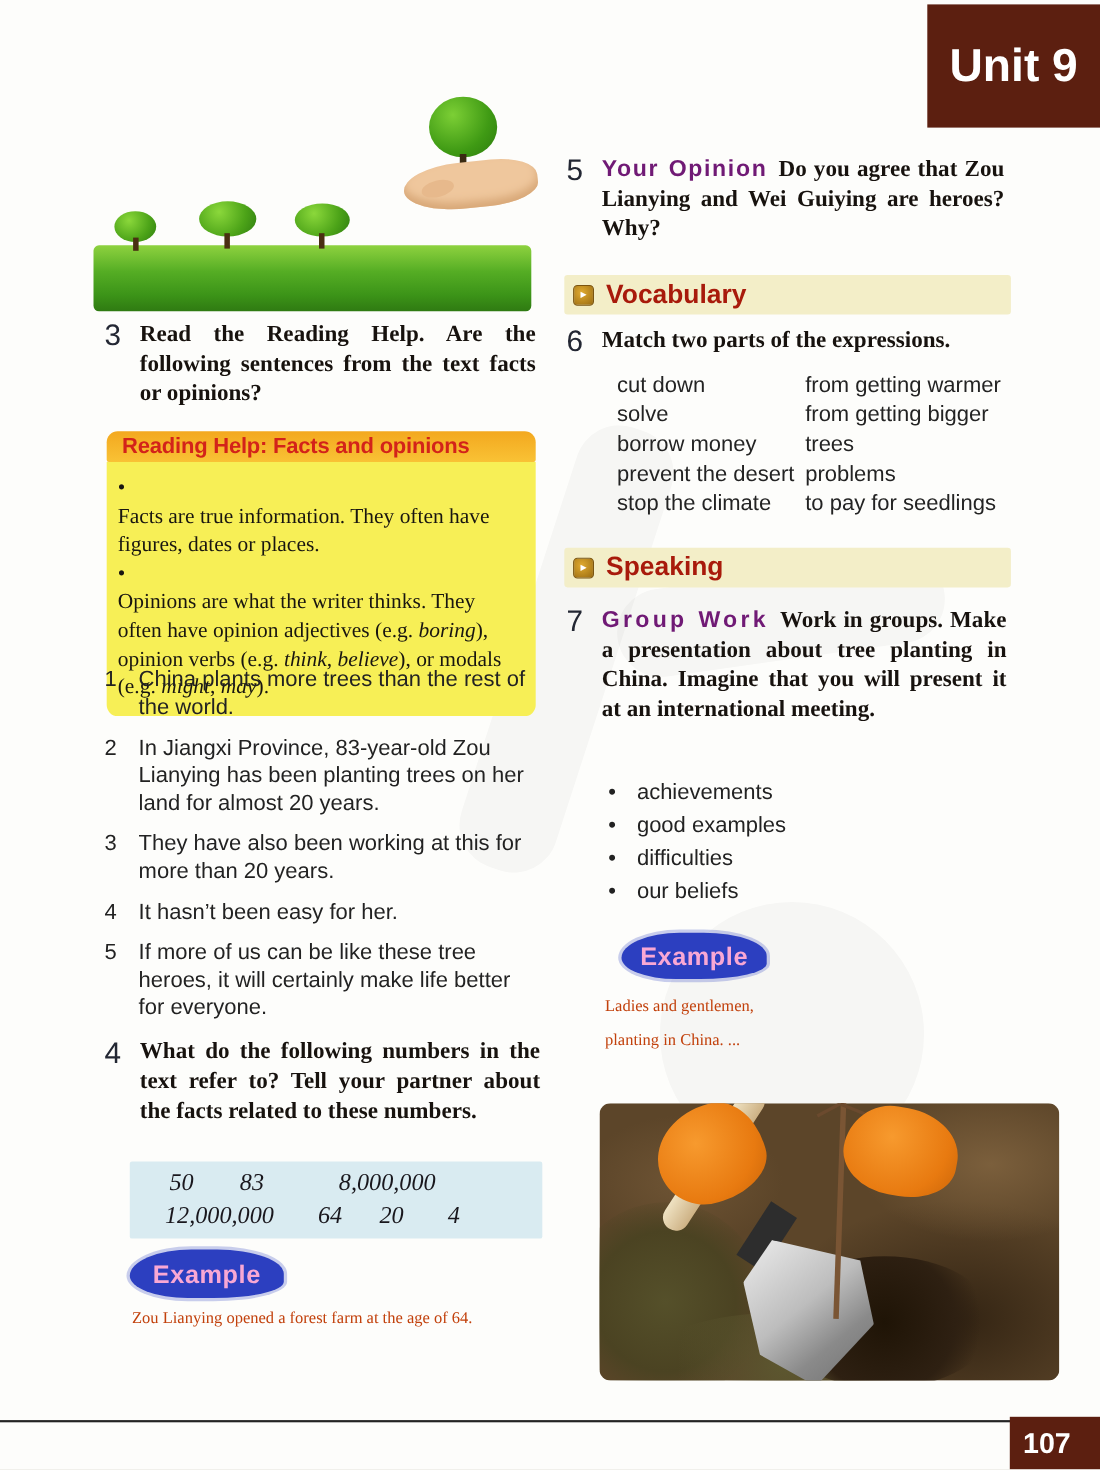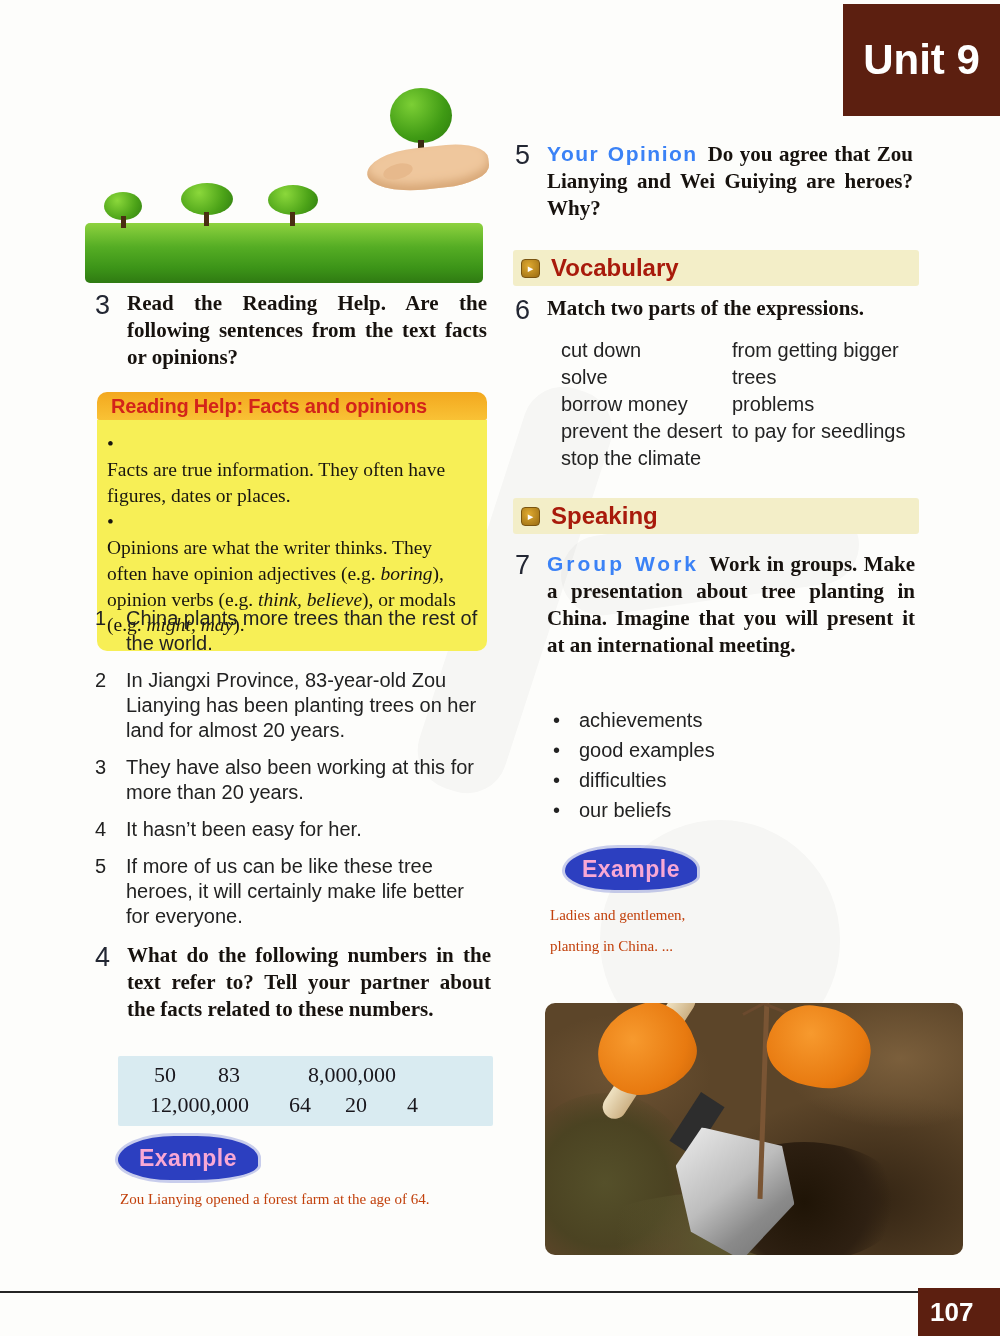--- a/index.html
+++ b/index.html
@@ -25,21 +25,21 @@
     border-radius:50% 40% 45% 55%/60% 50% 50% 60%;transform:rotate(-6deg);box-shadow:inset 0 -6px 8px #d8a878;}
   #hand-thumb{position:absolute;left:298px;top:76px;width:30px;height:15px;background:#e7b98c;border-radius:50%;transform:rotate(-14deg);}
   #hand-foliage{position:absolute;left:305px;top:0;width:62px;height:55px;border-radius:50%;
     background:radial-gradient(circle at 35% 30%,#7ccf35,#3f9a14 60%,#2b7a0d);}
   #hand-trunk{position:absolute;left:333px;top:52px;width:6px;height:16px;background:#3a2a12;}
 
   
   .ex{display:flex;}
   .ex-num{width:32px;flex:none;font-size:27px;color:#232733;line-height:1;padding-top:2px;}
   .ex-body{font-family:"Liberation Serif",serif;font-weight:bold;font-size:21px;line-height:1.29;color:#17120e;text-align:justify;}
-  .tag{font-family:"Liberation Sans",sans-serif;font-weight:bold;color:#3b82f6;letter-spacing:1.5px;margin-right:10px;font-size:21px;}
+  .tag{font-family:"Liberation Sans",sans-serif;font-weight:bold;color:#701a75;letter-spacing:1.5px;margin-right:10px;font-size:21px;}
   .tag-wide{letter-spacing:3px;}
 
   
   #rh-box{left:97px;top:392px;width:390px;}
   #rh-header{height:28px;line-height:29px;background:linear-gradient(180deg,#f3a81f,#f9c235);
     border-radius:10px 10px 2px 2px;color:#d3231a;font-weight:bold;font-size:20px;padding-left:14px;letter-spacing:-.2px;}
   #rh-body{background:#f7ef56;border-radius:0 0 10px 10px;padding:11px 12px 13px 10px;
     font-family:"Liberation Serif",serif;font-size:19.5px;line-height:1.33;color:#181510;}
   .rh-row{display:flex;flex-direction:column;}
   .rh-dot{width:20px;flex:none;}
@@ -47,21 +47,21 @@
 
   
   #statements{left:95px;top:606px;width:394px;}
   .stmt{display:flex;margin-bottom:12px;}
   .stmt-num{width:31px;flex:none;font-size:20px;color:#222;line-height:25px;}
   .stmt-text{font-size:20px;color:#222;line-height:25px;}
 
   
   #numbers-box{left:118px;top:1056px;width:375px;height:70px;background:#d9ebf1;border-radius:2px;
     font-family:"Liberation Serif",serif;font-size:22px;color:#19171d;padding-top:4px;box-sizing:border-box;}
-  #numbers-box .nrow{height:30px;line-height:30px;white-space:nowrap;}
+  #numbers-box .nrow{height:30px;line-height:30px;white-space:nowrap;font-style:italic;}
   .n-a{margin-left:36px;} .n-b{margin-left:42px;} .n-c{margin-left:68px;}
   .n-d{margin-left:32px;} .n-e{margin-left:40px;} .n-f{margin-left:34px;} .n-g{margin-left:40px;}
 
   
   .example-badge{background:#2c3fc0;color:#f9a8d4;font-weight:bold;font-size:23px;letter-spacing:.5px;
     display:flex;align-items:center;justify-content:center;
     border-radius:48% 52% 55% 45%/65% 60% 40% 55%;box-shadow:0 0 0 3px rgba(44,63,192,.25);}
   .example-italic{font-family:"Liberation Serif",serif;font-size:15px;color:#c2410c;line-height:31px;}
 
   
@@ -219,20 +219,21 @@
 
   <div class="abs" id="match">
     <div class="mcol left">
       <div>cut down</div>
       <div>solve</div>
       <div>borrow money</div>
       <div>prevent the desert</div>
       <div>stop the climate</div>
     </div>
     <div class="mcol right">
+      <div>from getting warmer</div>
       <div>from getting bigger</div>
       <div>trees</div>
       <div>problems</div>
       <div>to pay for seedlings</div>
     </div>
   </div>
 
   <div class="abs section-bar" style="left:513px;top:498px;width:398px;">
     <span class="section-icon">▸</span>
     <span class="section-label">Speaking</span>

